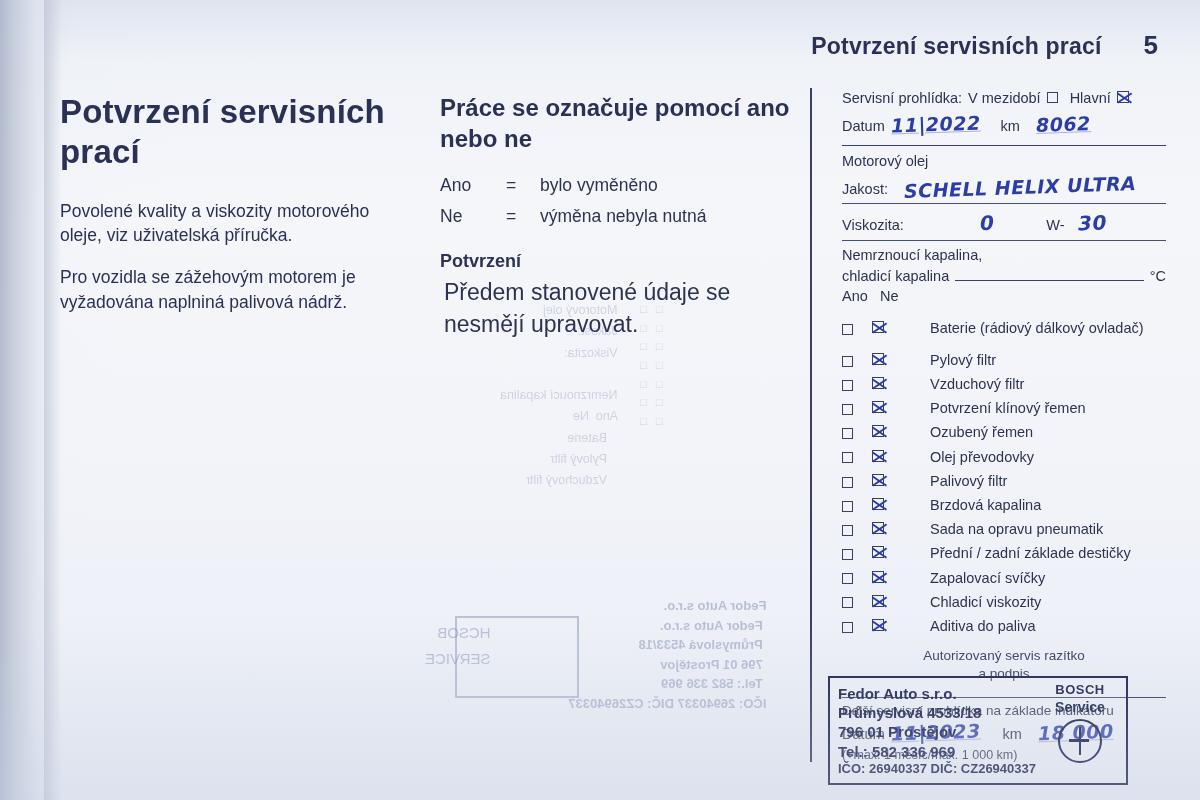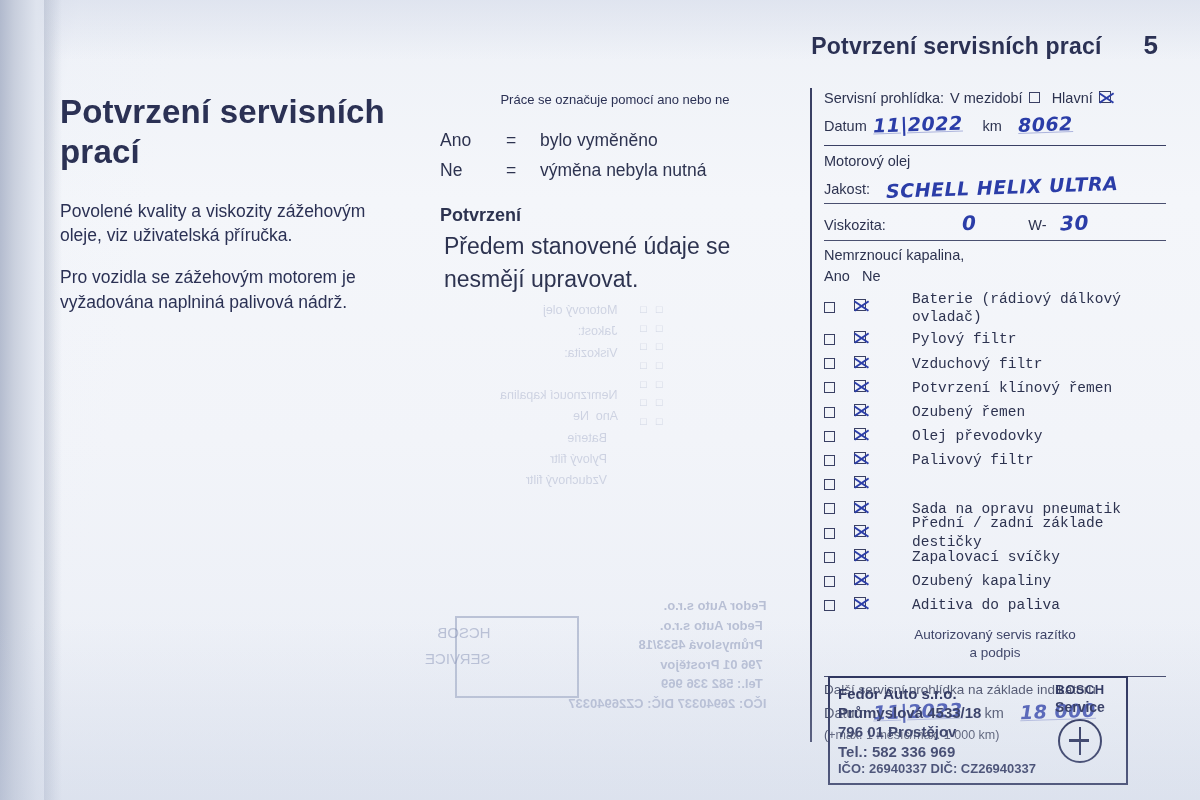--- a/index.html
+++ b/index.html
@@ -90,26 +90,25 @@
     letter-spacing: .2px;
   }
   .para {
     font-size: 17.5px;
     line-height: 1.42;
     margin: 0 0 17px 0;
     color: #2b3154;
   }
 
   .mid-head {
-    font-size: 13px;
-    font-weight: normal;
+    font-size: 24px;
+    font-weight: bold;
     line-height: 1.3;
     margin: 0 0 18px 0;
     color: #2b3154;
-    text-align: center;
   }
   .legend-row {
     display: flex;
     font-size: 17.5px;
     line-height: 1.5;
     margin-bottom: 4px;
   }
   .legend-row .lw { width: 66px; }
   .legend-row .eq { width: 34px; }
   .mid-sub {
@@ -123,21 +122,21 @@
     margin: 4px;
   }
 
   
   .form {
     position: absolute;
     left: 810px;
     top: 88px;
     width: 356px;
     border-left: 2px solid #3a4064;
-    padding-left: 12px;
+    padding-left: 30px;
     box-sizing: border-box;
   }
   .frow {
     font-size: 14.5px;
     line-height: 1.45;
     display: flex;
     align-items: baseline;
     gap: 6px;
     margin-bottom: 2px;
   }
@@ -174,21 +173,20 @@
     font-size: 14.5px;
     margin: 2px 0 4px 0;
   }
   .check-list { margin-top: 2px; }
   .check-row {
     display: flex;
     align-items: center;
     font-size: 14.5px;
     line-height: 1.3;
     height: 24.2px;
-    font-family: Liberation Mono, monospace;
   }
   .check-row .cb-ano { width: 30px; }
   .check-row .cb-ne  { width: 58px; }
   .check-row .clabel { flex: 1; }
   .cbox {
     position: relative;
     display: inline-block;
     width: 12px; height: 12px;
     border: 1.4px solid #3a4064;
     box-sizing: border-box;
@@ -331,21 +329,21 @@
   <div class="ghost-block" style="left:425px; top:620px; font-size:15px; opacity:.45;">HCSOB
 SERVICE</div>
 
   <div class="header">
     <div class="title">Potvrzení servisních prací</div>
     <div class="pageno">5</div>
   </div>
 
   <div class="col col-left">
     <h1 class="big-title">Potvrzení servisních prací</h1>
-    <p class="para">Povolené kvality a viskozity zážehovým oleje, viz uživatelská příručka.</p>
+    <p class="para">Povolené kvality a viskozity motorového oleje, viz uživatelská příručka.</p>
     <p class="para">Pro vozidla se zážehovým motorem je vyžadována naplniná palivová nádrž.</p>
   </div>
 
   <div class="col col-mid">
     <h2 class="mid-head">Práce se označuje pomocí ano nebo ne</h2>
 
     <div class="legend-row">
       <span class="lw">Ano</span>
       <span class="eq">=</span>
       <span>bylo vyměněno</span>
@@ -392,20 +390,25 @@
     <div class="frow">
       <span>Viskozita:</span>
       <span class="hand" style="font-size:20px; margin-left:70px">0</span>
       <span style="margin-left:46px">W-</span>
       <span class="hand" style="font-size:20px; margin-left:8px">30</span>
     </div>
     <div class="hr thin" style="margin-top:2px"></div>
 
     <div class="frow" style="display:block; line-height:1.35">
       <div>Nemrznoucí kapalina,</div>
+      <div style="display:flex; align-items:baseline;">
+        <span>chladicí kapalina</span>
+        <span class="underline-fill" style="margin:0 6px;"></span>
+        <span>°C</span>
+      </div>
     </div>
 
     <div class="check-head">
       <span style="display:inline-block;width:34px">Ano</span>
       <span>Ne</span>
     </div>
 
     <div class="check-list">
 
       <div class="check-row" style="height:40px">
@@ -446,20 +449,21 @@
 
       <div class="check-row">
         <span class="cb-ano"><span class="box"></span></span>
         <span class="cb-ne"><span class="cbox checked"></span></span>
         <span class="clabel">Palivový filtr</span>
       </div>
 
       <div class="check-row">
         <span class="cb-ano"><span class="box"></span></span>
         <span class="cb-ne"><span class="cbox checked"></span></span>
+        <span class="clabel">Brzdová kapalina</span>
       </div>
 
       <div class="check-row">
         <span class="cb-ano"><span class="box"></span></span>
         <span class="cb-ne"><span class="cbox checked"></span></span>
         <span class="clabel">Sada na opravu pneumatik</span>
       </div>
 
       <div class="check-row">
         <span class="cb-ano"><span class="box"></span></span>
@@ -469,21 +473,21 @@
 
       <div class="check-row">
         <span class="cb-ano"><span class="box"></span></span>
         <span class="cb-ne"><span class="cbox checked"></span></span>
         <span class="clabel">Zapalovací svíčky</span>
       </div>
 
       <div class="check-row">
         <span class="cb-ano"><span class="box"></span></span>
         <span class="cb-ne"><span class="cbox checked"></span></span>
-        <span class="clabel">Ozubený kapaliny</span>
+        <span class="clabel">Chladicí viskozity</span>
       </div>
 
       <div class="check-row">
         <span class="cb-ano"><span class="box"></span></span>
         <span class="cb-ne"><span class="cbox checked"></span></span>
         <span class="clabel">Aditiva do paliva</span>
       </div>
 
     </div>
 

